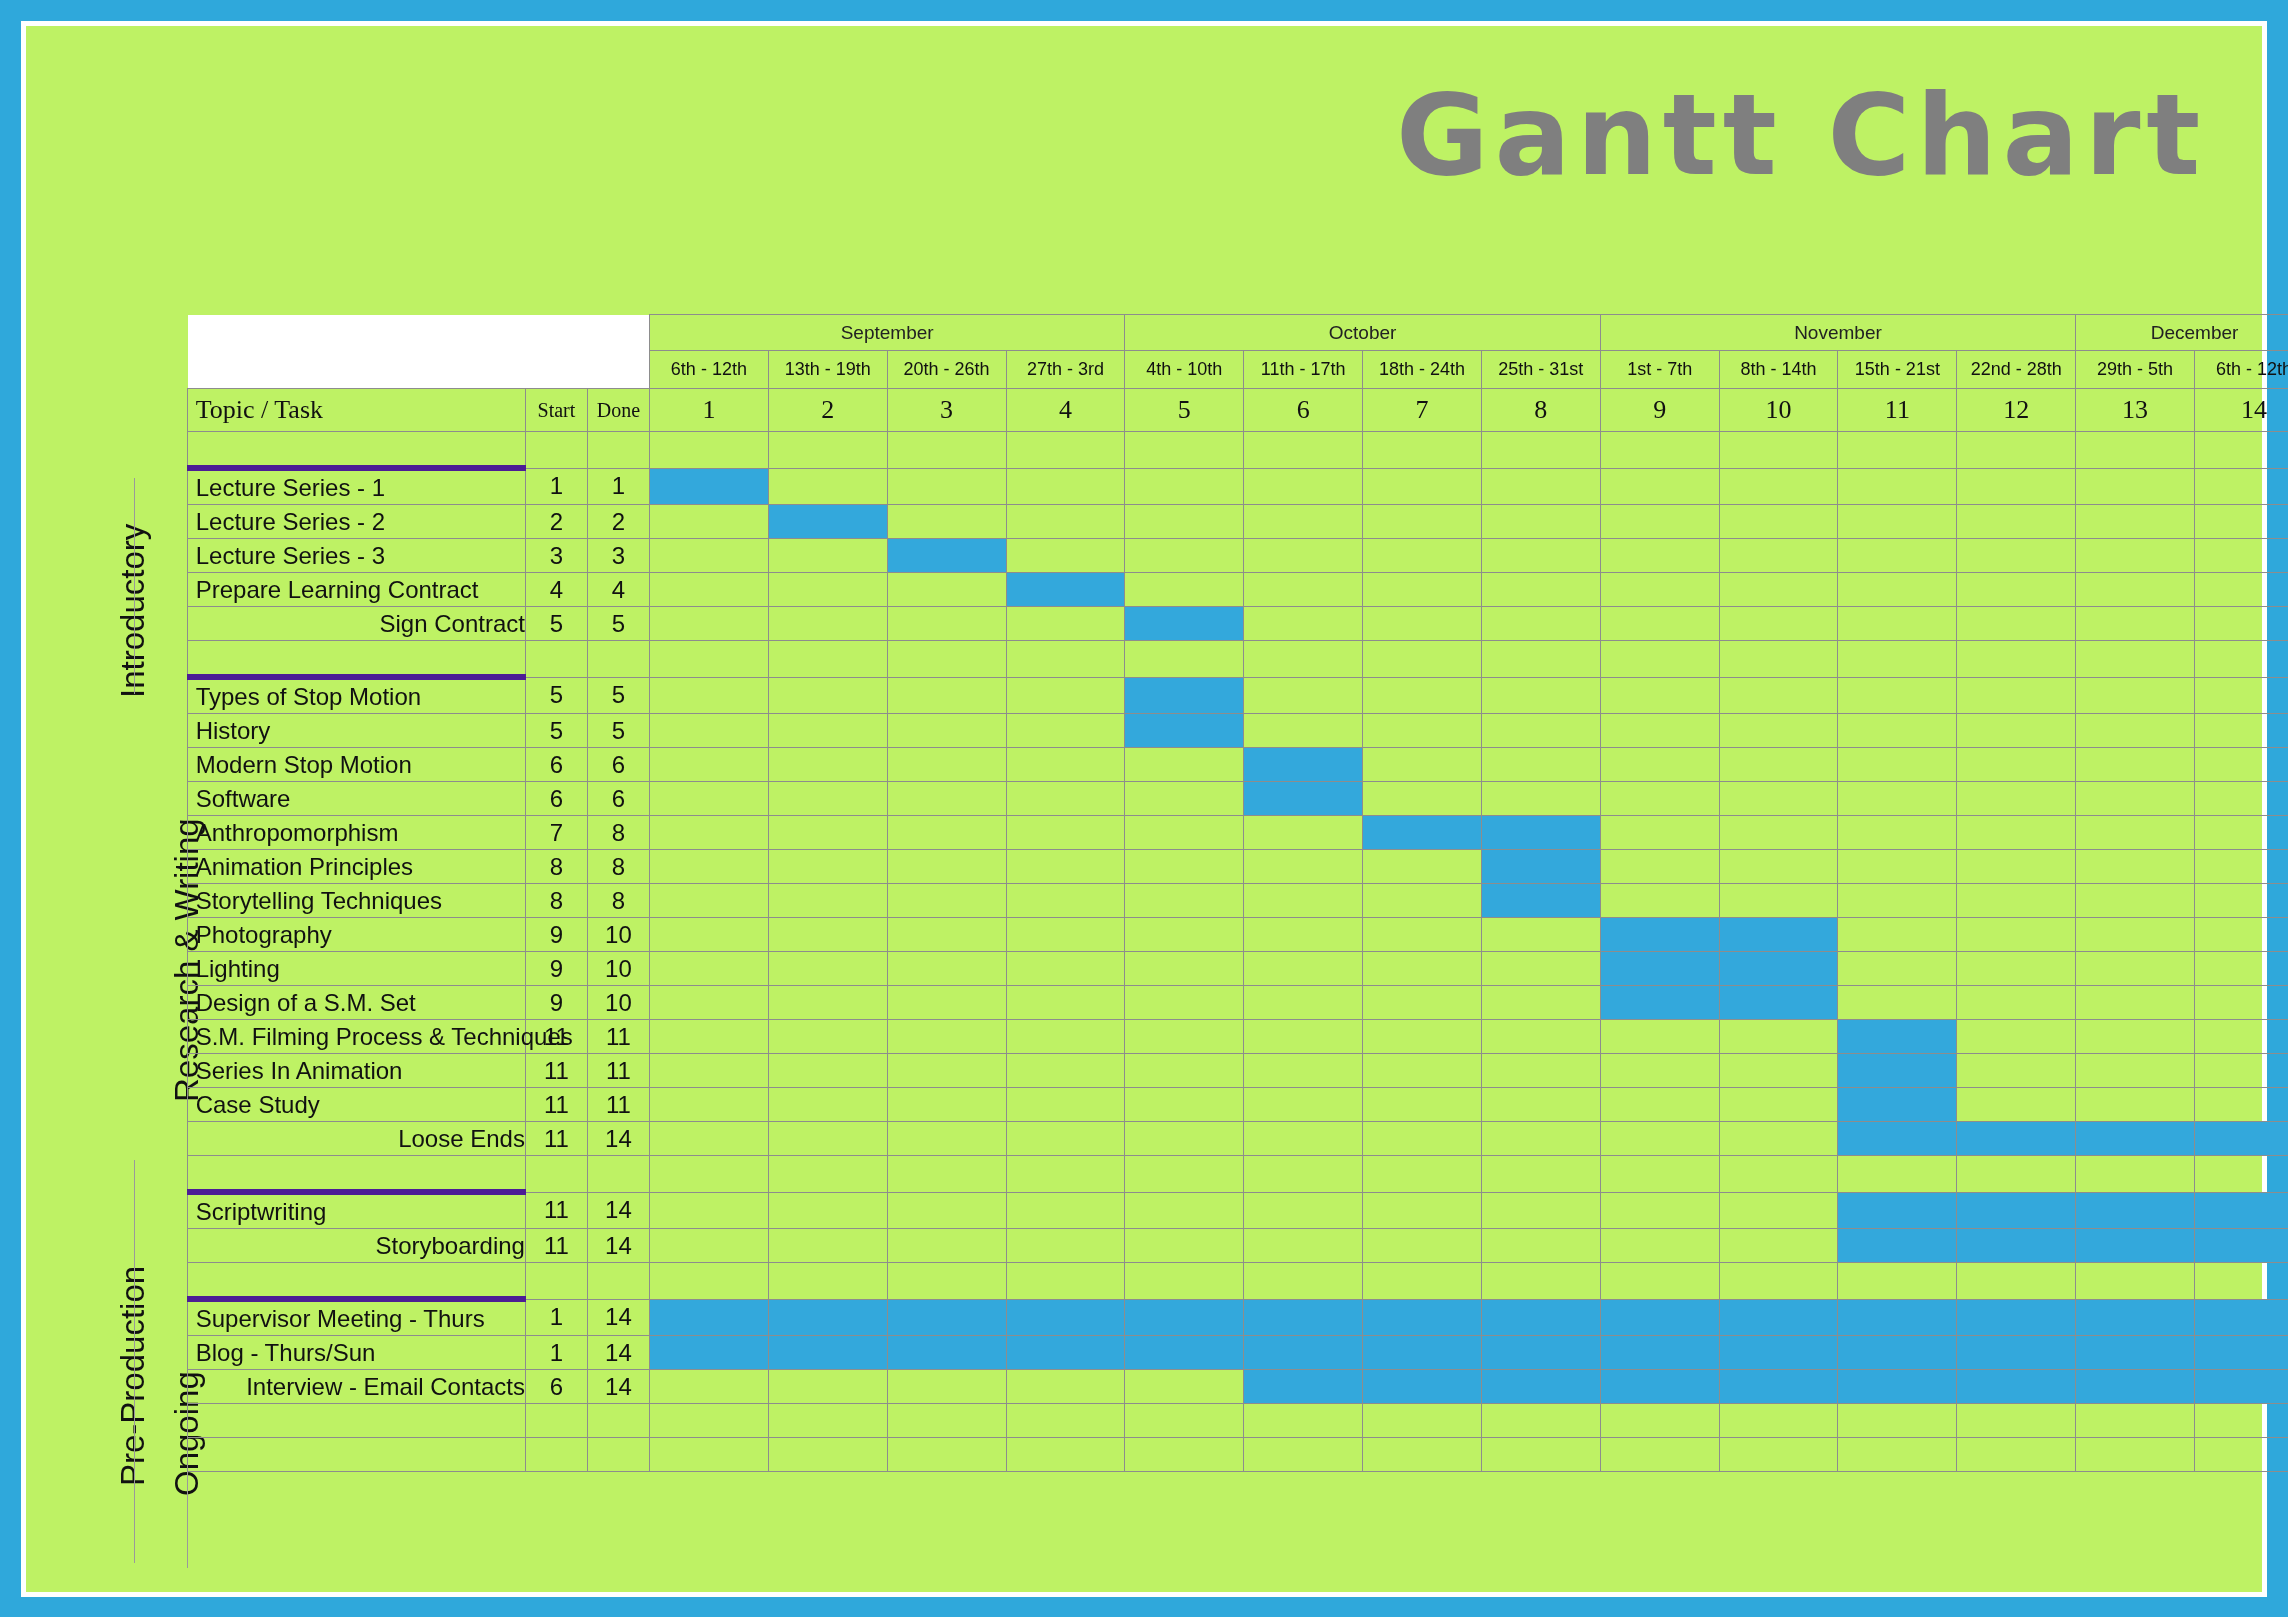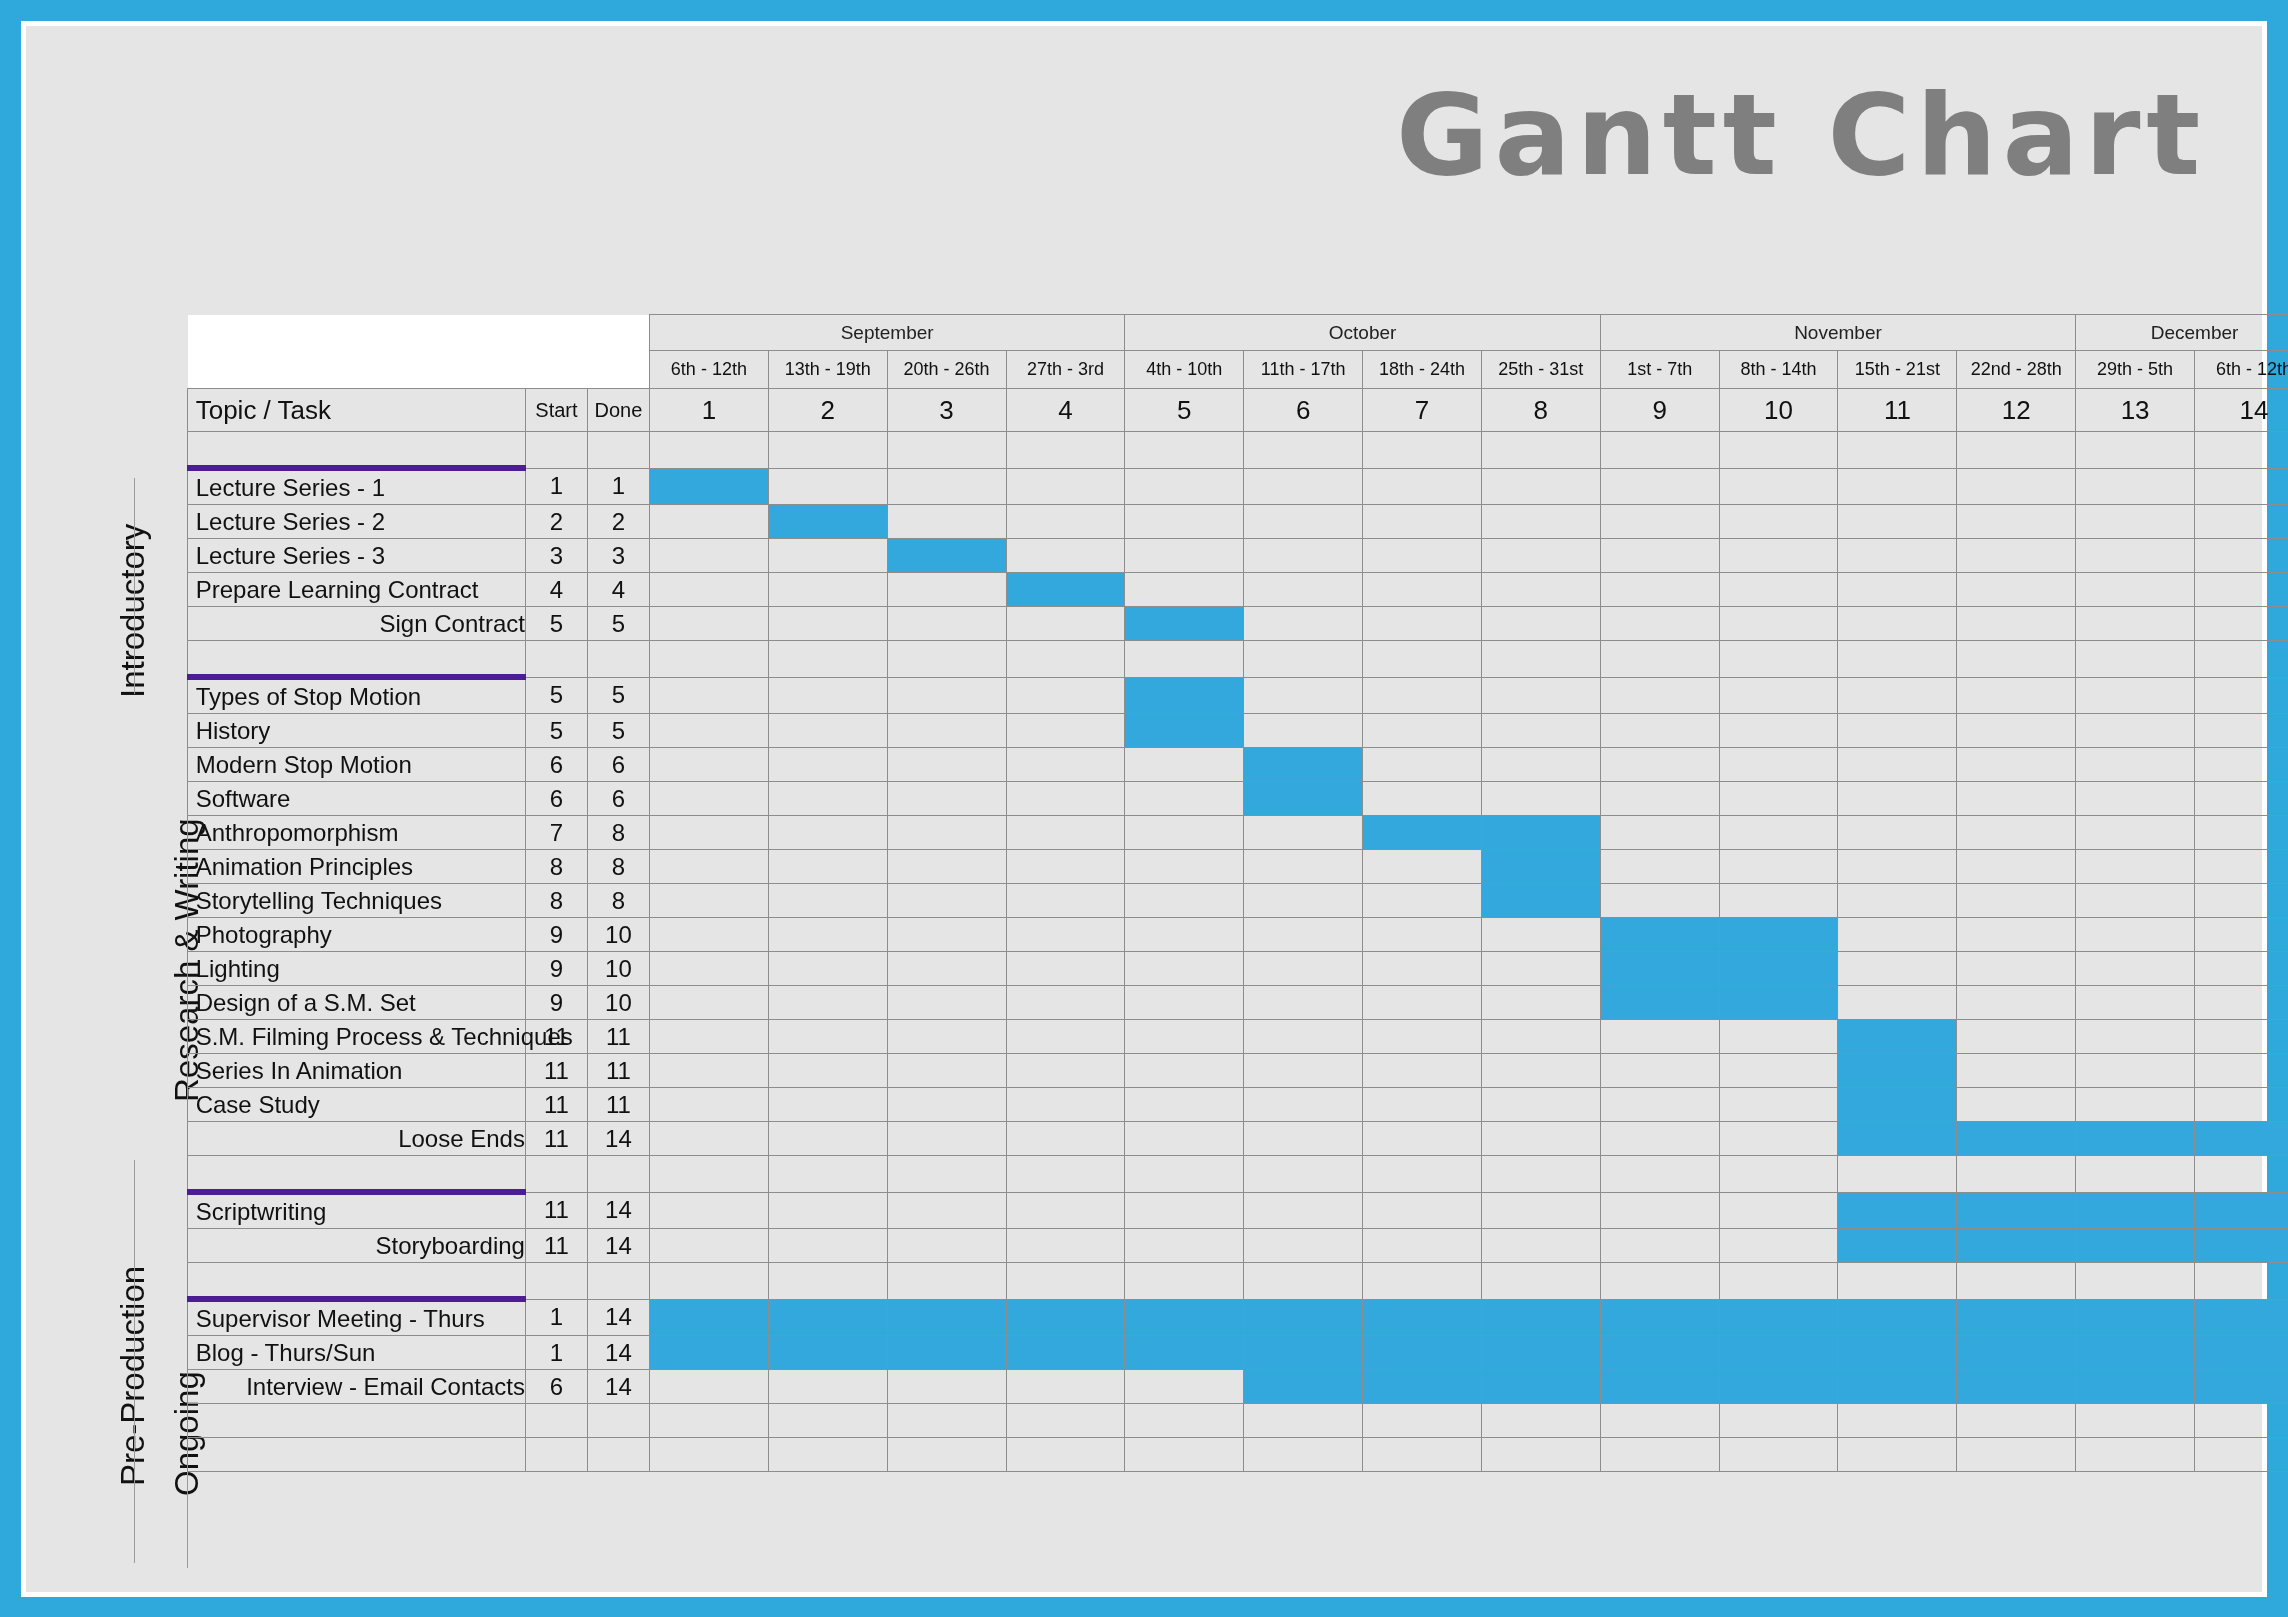--- a/index.html
+++ b/index.html
@@ -20,21 +20,21 @@
     box-sizing: border-box;
     border: 21px solid #2fa8db;
     background: #ffffff;
   }
   .inner {
     position: relative;
     width: 100%;
     height: 100%;
     box-sizing: border-box;
     border: 5.8px solid #ffffff;
-    background: #e5e5e5;
+    background: #bef264;
   }
 
   
   .title {
     position: absolute;
     top: 50px;
     right: 56px;
     font-size: 113px;
     font-weight: bold;
     letter-spacing: 5.8px;
@@ -85,20 +85,21 @@
   }
   .date-cell {
     text-align: center;
     font-size: 18px;
     font-weight: bold;
     color: #111;
     height: 37px;
   }
   .hdr-row td {
     height: 42px;
+    font-family: Liberation Serif, serif;
   }
   .hdr-task {
     font-size: 26px;
     color: #111;
     padding-left: 7.7px !important;
     vertical-align: middle;
   }
   .hdr-sd {
     text-align: center;
     font-size: 20px;

